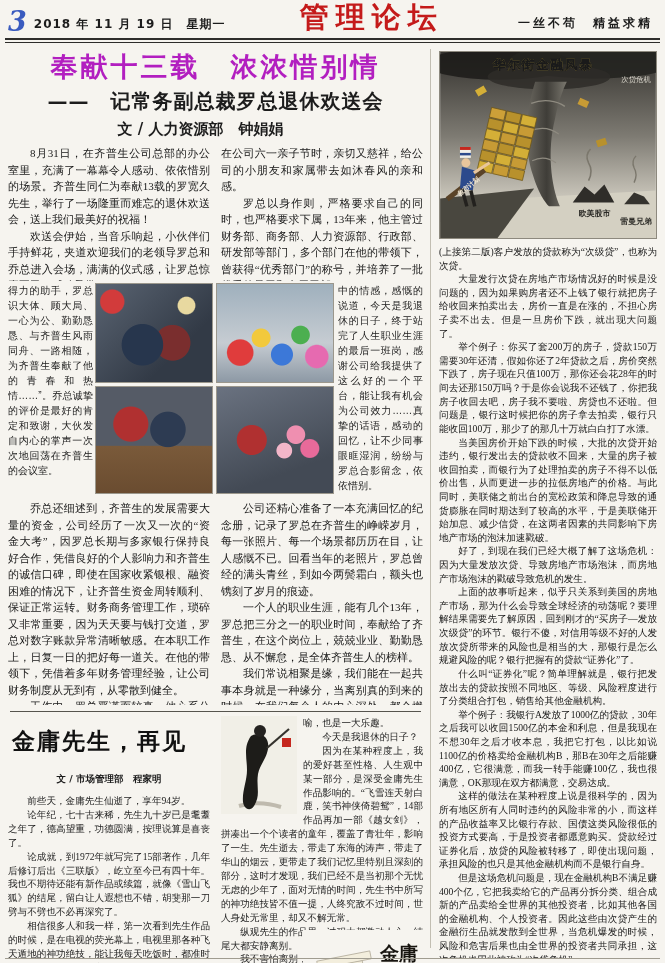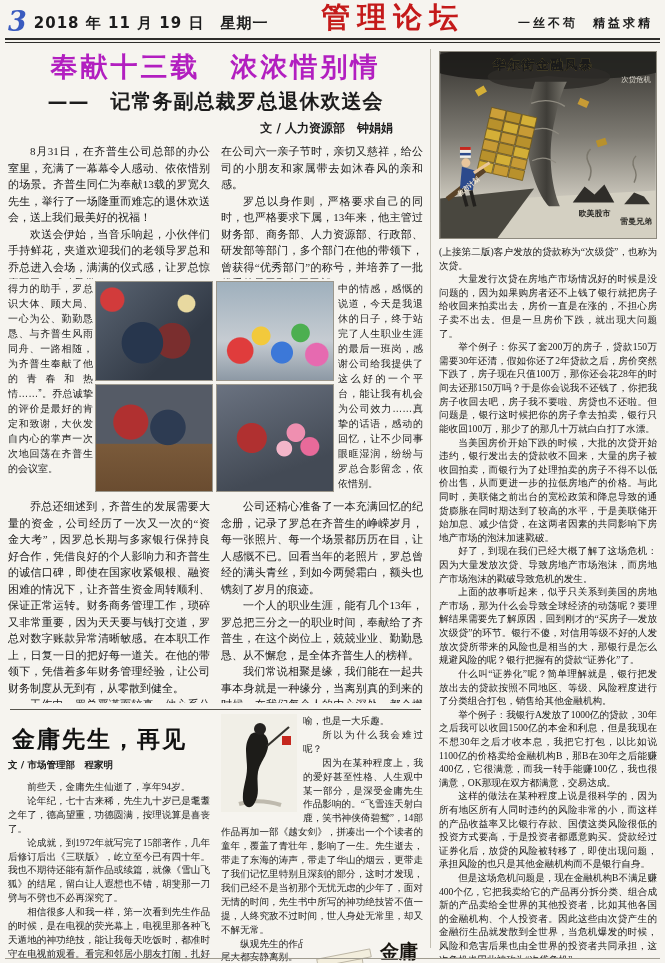--- a/index.html
+++ b/index.html
@@ -2,33 +2,33 @@
 <html><head>
 <meta charset="utf-8">
 <style>
   html,body{margin:0;padding:0;background:#dedbd4;}
   .page{width:665px;height:963px;background:#f6f4ef;position:relative;overflow:hidden;
         font-family:"DejaVu Sans",sans-serif;color:#1c1c1c;box-sizing:border-box;}
   
   .hdr{display:flex;align-items:flex-end;justify-content:space-between;padding:5px 12px 2px 8px;height:36px;box-sizing:border-box;}
   .hdr-left{display:flex;align-items:flex-end;gap:7px;}
   .pageno{color:#3a5bbf;font-size:27px;line-height:0.85;font-style:italic;font-weight:bold;font-family:"DejaVu Serif",serif;}
-  .date{font-size:15px;font-weight:bold;letter-spacing:1px;padding-bottom:1px;}
+  .date{font-size:12px;font-weight:bold;letter-spacing:1px;padding-bottom:1px;}
   .masthead{color:#c41a1a;font-size:29px;font-weight:900;letter-spacing:7px;line-height:1;font-family:Liberation Mono, monospace;}
   .slogan{font-size:12px;font-weight:bold;letter-spacing:3px;padding-bottom:2px;}
   .hrules{margin:2px 5px 0;border-top:2.5px solid #2e2d2b;border-bottom:1px solid #2e2d2b;height:2px;}
   
   .content{display:flex;height:915px;padding:4px 2px 0 2px;box-sizing:border-box;}
   .left-region{width:429px;padding:0 7px 0 6px;box-sizing:border-box;}
   .vdiv{width:1px;background:#c2beb2;margin:2px 0 10px;}
   .right-region{flex:1;padding:2px 6px 0 8px;box-sizing:border-box;display:flex;flex-direction:column;}
   
   .headline{text-align:center;color:#b21fc0;font-size:27px;font-weight:900;letter-spacing:3px;margin:2px 0 3px;}
   .subhead{text-align:center;font-size:20px;font-weight:bold;letter-spacing:1px;margin:0 0 5px;}
-  .byline{text-align:right;font-size:12px;font-weight:bold;padding-right:30px;margin:0 0 6px;}
+  .byline{text-align:center;font-size:15px;font-weight:bold;padding-right:30px;margin:0 0 6px;}
   .cols{display:flex;justify-content:space-between;overflow:hidden;}
   .bcol{width:202px;font-size:11px;line-height:1.5;text-align:justify;color:#181818;
         font-family:"Liberation Serif","DejaVu Serif",serif;}
   .bcol p,.scol p,.fin p,.jy-text p{margin:0;}
   .ind{text-indent:2em;}
   .body-top{height:136px;}
   .body-mid{height:214px;margin-top:2px;}
   .scol{width:85px;font-size:10px;line-height:1.5;text-align:justify;overflow:hidden;
         font-family:Liberation Sans, sans-serif;}
   .collage{width:242px;display:grid;grid-template-columns:118px 118px;grid-template-rows:100px 108px;gap:3px;}
@@ -55,21 +55,21 @@
       radial-gradient(circle at 80% 58%, #e86a9a 0 8%, transparent 9%),
       radial-gradient(circle at 58% 60%, #f3b6c9 0 8%, transparent 9%),
       radial-gradient(circle at 30% 50%, #b03030 0 15%, transparent 16%),
       linear-gradient(160deg,#6a7280,#434a55 75%);}
   .body-bot{height:205px;margin-top:3px;}
   .divider-h{border-top:1px solid #56544e;margin:6px 2px 4px;}
   
   .jy{display:flex;justify-content:space-between;height:282px;overflow:hidden;}
   .jy-left{width:202px;}
   .jy-title{font-size:23px;font-weight:900;letter-spacing:2px;margin:10px 0 4px 4px;color:#111;}
-  .jy-byline{font-size:9.5px;font-weight:bold;text-align:left;margin:4px 0 8px;}
+  .jy-byline{font-size:9.5px;font-weight:bold;text-align:center;margin:16px 0 8px;}
   .jy-text{font-size:9.6px;line-height:1.45;text-align:justify;
            font-family:"Liberation Serif","DejaVu Serif",serif;}
   .jy-right{width:202px;position:relative;overflow:hidden;}
   .inkart{float:left;width:76px;height:98px;margin:0 6px 2px 0;}
   .books{position:absolute;right:0;bottom:0;background:#f6f4ef;}
   
   .cartoon{width:218px;height:188px;border:1px solid #8d897e;box-sizing:border-box;margin:2px 0 6px;}
   .fin{font-size:9.6px;line-height:1.42;text-align:justify;flex:1;overflow:hidden;
        font-family:"Liberation Serif","DejaVu Serif",serif;color:#181818;width:218px;}
   .bottom-rule{position:absolute;left:5px;right:5px;bottom:4px;border-top:1px solid #a09c90;}
@@ -158,21 +158,21 @@
               <rect width="76" height="98" fill="#f1efe7"></rect>
               <path d="M18,90 Q38,84 60,91" stroke="#a9a496" stroke-width="4" fill="none" opacity="0.7"></path>
               <path d="M30,20 C40,15 49,21 47,33 C45,44 39,48 37,58 C35,71 40,79 33,90 C29,96 23,93 22,86 C21,75 26,65 26,54 C26,42 22,31 30,20 Z" fill="#1d1c19"></path>
               <circle cx="39" cy="15" r="6" fill="#242220"></circle>
               <path d="M46,32 L68,13" stroke="#35332e" stroke-width="2.2"></path>
               <rect x="61" y="22" width="9" height="9" fill="#c5271e"></rect>
             </svg>
           </div>
           <div class="jy-text">
             <p>喻，也是一大乐趣。</p>
-            <p class="ind">所以为什么我会难过呢？</p>
+            <p class="ind">今天是我退休的日子？</p>
             <p class="ind">因为在某种程度上，我的爱好甚至性格、人生观中某一部分，是深受金庸先生作品影响的。“飞雪连天射白鹿，笑书神侠倚碧鸳”，14部作品再加一部《越女剑》，拼凑出一个个读者的童年，覆盖了青壮年，影响了一生。先生逝去，带走了东海的涛声，带走了华山的烟云，更带走了我们记忆里特别且深刻的部分，这时才发现，我们已经不是当初那个无忧无虑的少年了，面对无情的时间，先生书中所写的神功绝技皆不值一提，人终究敌不过时间，世人身处无常里，却又不解无常。</p>
             <p class="ind">纵观先生的作品里，过程大都激动人心，结尾大都安静离别。</p>
             <p class="ind">我不害怕离别，因为离别是为了再次相聚，就如先生借程英之口说道：“你瞧这些白云聚了又散，散了又聚，人生离合，亦复如斯。”</p>
 
           </div>
           <div class="books">
             <svg viewBox="0 0 120 64" width="120" height="64">
               <rect width="120" height="64" fill="#f6f4ef"></rect>
               <g stroke="#b3ac9b" stroke-width="0.8" fill="#f3eedd">
                 <rect x="2" y="34" width="58" height="8" transform="rotate(-7 31 38)"></rect>

